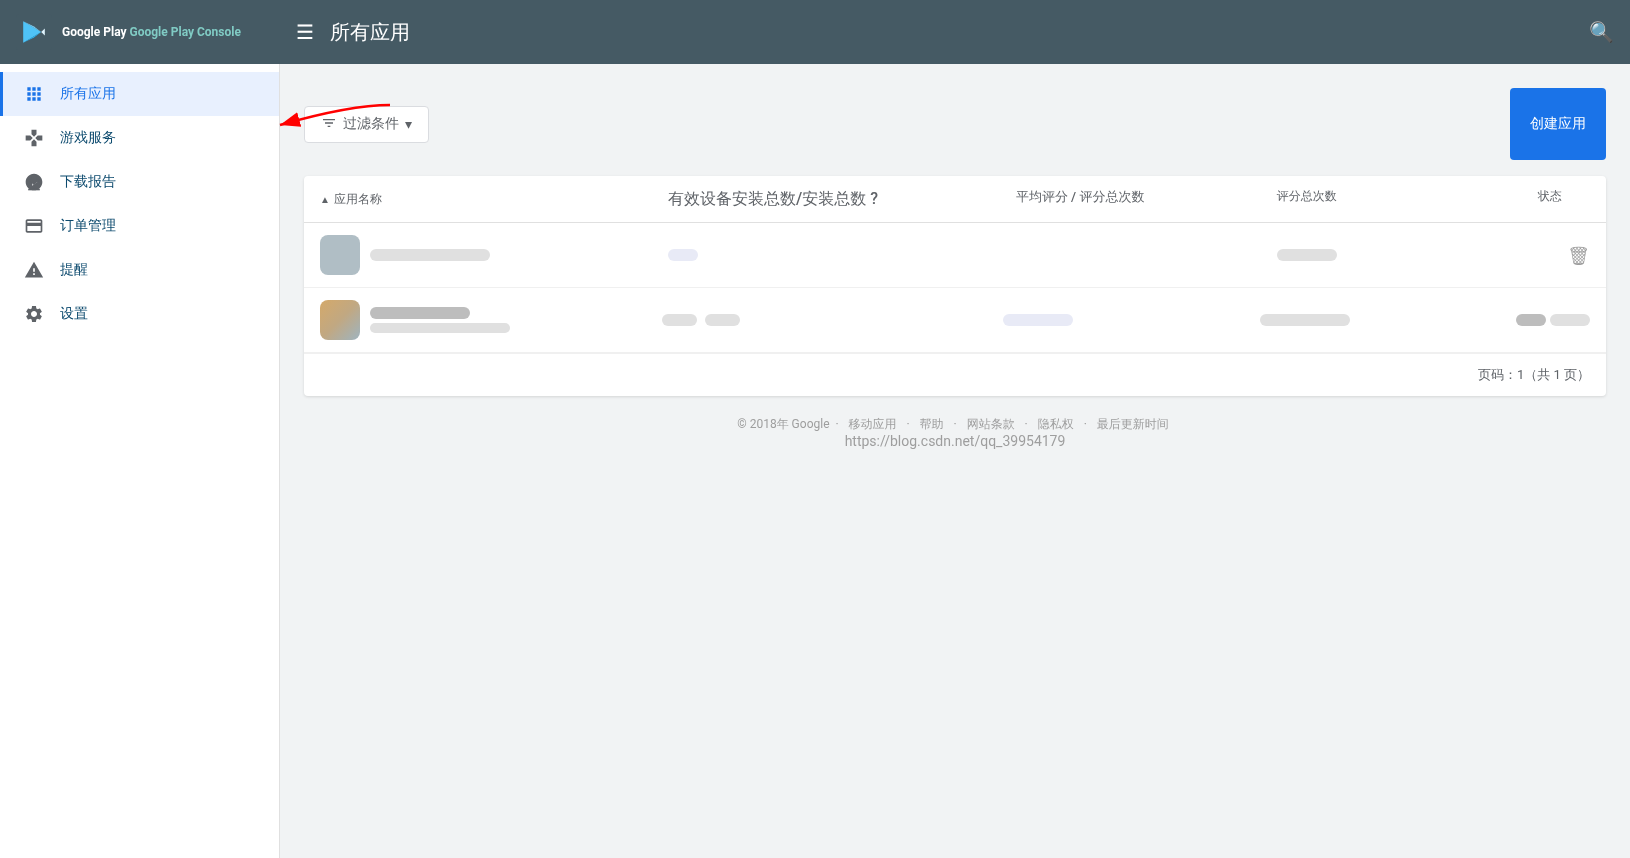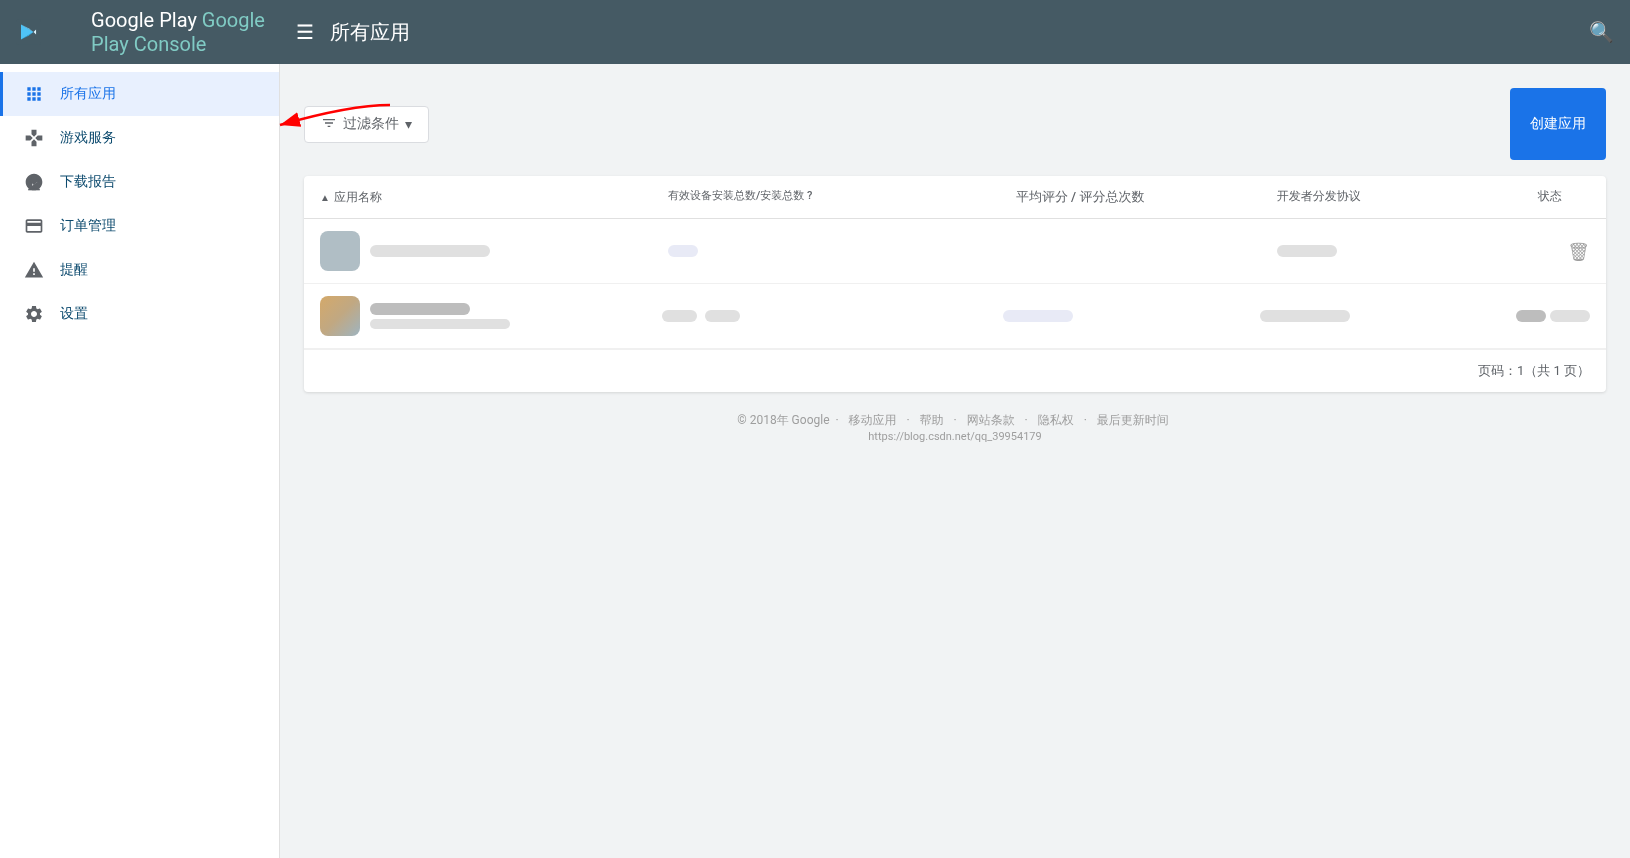--- a/index.html
+++ b/index.html
@@ -21,23 +21,22 @@
       align-items: center;
       gap: 10px;
       width: 280px;
     }
     .top-header .logo-icon {
       width: 36px;
       height: 36px;
     }
     .top-header .logo-text {
       color: white;
-      font-size: 20px;
-      font-weight: 400;
-      margin-left: 40px;
+      font-size: 12px;
+      font-weight: 700;
     }
     .top-header .logo-text span { color: #80cbc4; }
     .top-header .header-right {
       flex: 1;
       display: flex;
       align-items: center;
       justify-content: space-between;
     }
     .top-header .page-title-area {
       display: flex;
@@ -433,28 +432,28 @@
       <button class="create-btn">创建应用</button>
     </div>
 
     <div class="table-container">
 
       <div class="table-header">
         <div class="col-name">
           <span style="color:#5f6368; font-size:10px;">▲</span>
           <span>应用名称</span>
         </div>
-        <div style="font-size:11px; line-height:1.4;">
+        <div style="font-size:16px; line-height:1.4;">
           <span>有效设备安装总数/安装总数 ?</span>
         </div>
         <div style="font-size:13px; line-height:1.4;">
           <span>平均评分 / 评分总次数</span>
         </div>
         <div>
-          <span>开发者分发协议</span>
+          <span>评分总次数</span>
         </div>
         <div>
           <span>状态</span>
         </div>
       </div>
 
       <div class="table-row">
         <div class="row1-name-col">
           <div class="app-icon-placeholder" style="background:#b0bec5;"></div>
           <div class="app-name-placeholder"></div>
@@ -508,16 +507,16 @@
       <a href="#">移动应用</a>
       &nbsp;·&nbsp;
       <a href="#">帮助</a>
       &nbsp;·&nbsp;
       <a href="#">网站条款</a>
       &nbsp;·&nbsp;
       <a href="#">隐私权</a>
       &nbsp;·&nbsp;
       <a href="#">最后更新时间</a>
       <br>
-      <span style="color:#9e9e9e; font-size:11px;">https://blog.csdn.net/qq_39954179</span>
+      <span style="color:#9e9e9e; font-size:14px;">https://blog.csdn.net/qq_39954179</span>
     </div>
   </div>
 </div>
 
 </body></html>

